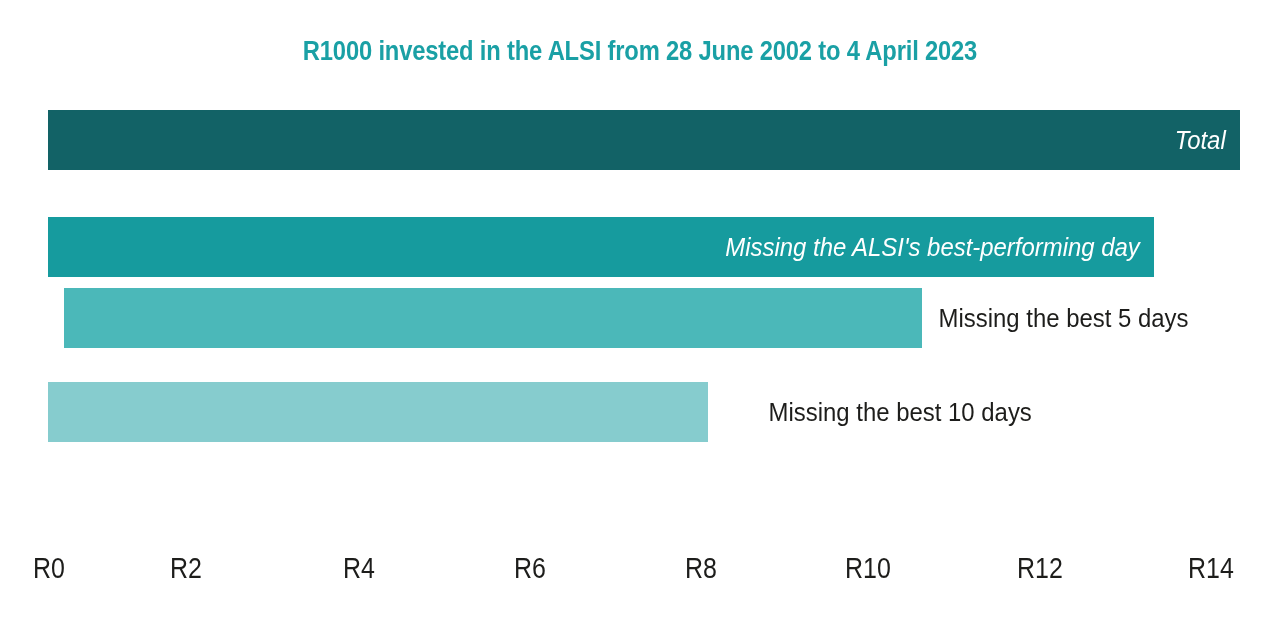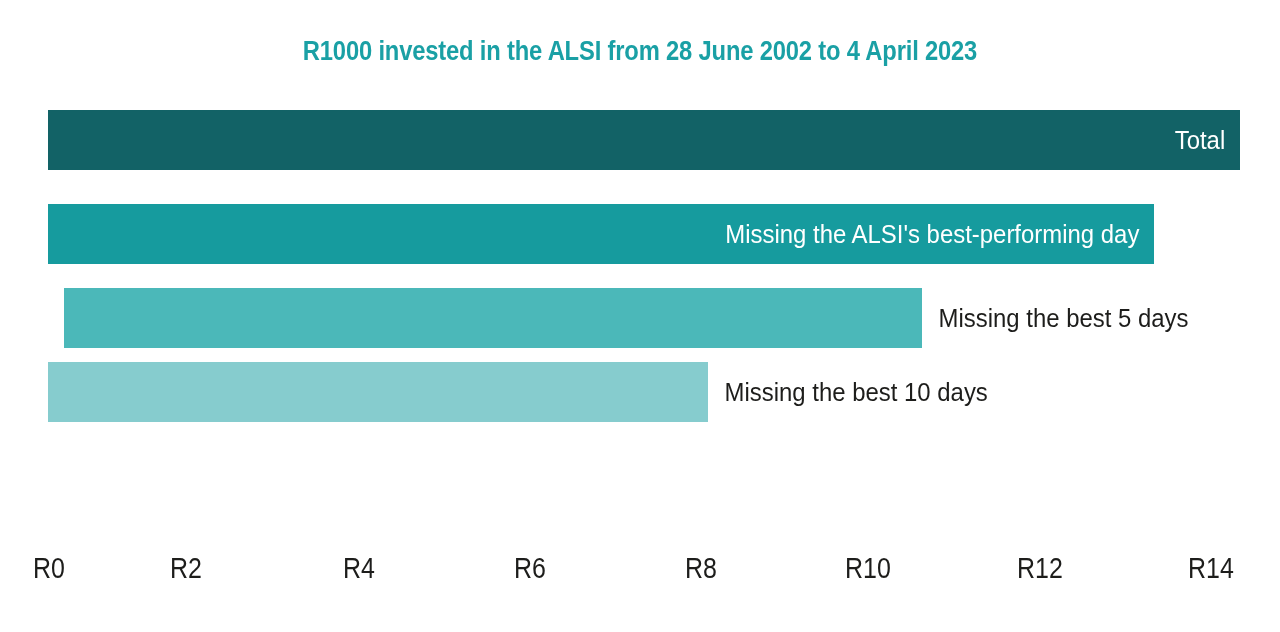--- a/index.html
+++ b/index.html
@@ -49,20 +49,21 @@
     align-items: center;
   }
 
   .bar {
     height: 60px;
     flex: 0 0 auto;
     display: flex;
     align-items: center;
     justify-content: flex-end;
     box-sizing: border-box;
+    font-style: italic;
   }
 
   .bar-label-inside {
     color: #ffffff;
     font-size: 26px;
     padding-right: 16px;
     white-space: nowrap;
     transform: scaleX(0.92);
     transform-origin: right center;
     font-weight: 400;
@@ -104,35 +105,35 @@
 
 <div id="plot-area">
 
   <div class="bar-row" style="top:14px;">
     <div class="bar" style="width: 1192px; background: rgb(18, 98, 102);">
       <span class="bar-label-inside" style="color: rgb(255, 255, 255);">Total</span>
     </div>
 
   </div>
 
-  <div class="bar-row" style="top:108px;">
+  <div class="bar-row" style="top:121px;">
     <div class="bar" style="width: 1106.24px; background: rgb(22, 155, 158);">
       <span class="bar-label-inside" style="color: rgb(255, 255, 255);">Missing the ALSI's best-performing day</span>
     </div>
 
   </div>
 
   <div class="bar-row" style="top:192px;padding-left:16px;">
     <div class="bar" style="width: 857.554px; background: rgb(75, 184, 185);">
       
     </div>
     <span class="bar-label-outside" style="color: rgb(29, 29, 27);">Missing the best 5 days</span>
   </div>
 
-  <div class="bar-row" style="top:266px;">
+  <div class="bar-row" style="top:286px;gap:44px;">
     <div class="bar" style="width: 660.317px; background: rgb(134, 204, 206);">
       
     </div>
     <span class="bar-label-outside" style="color: rgb(29, 29, 27);">Missing the best 10 days</span>
   </div>
 
 
 </div>
 
 <div id="x-axis">

